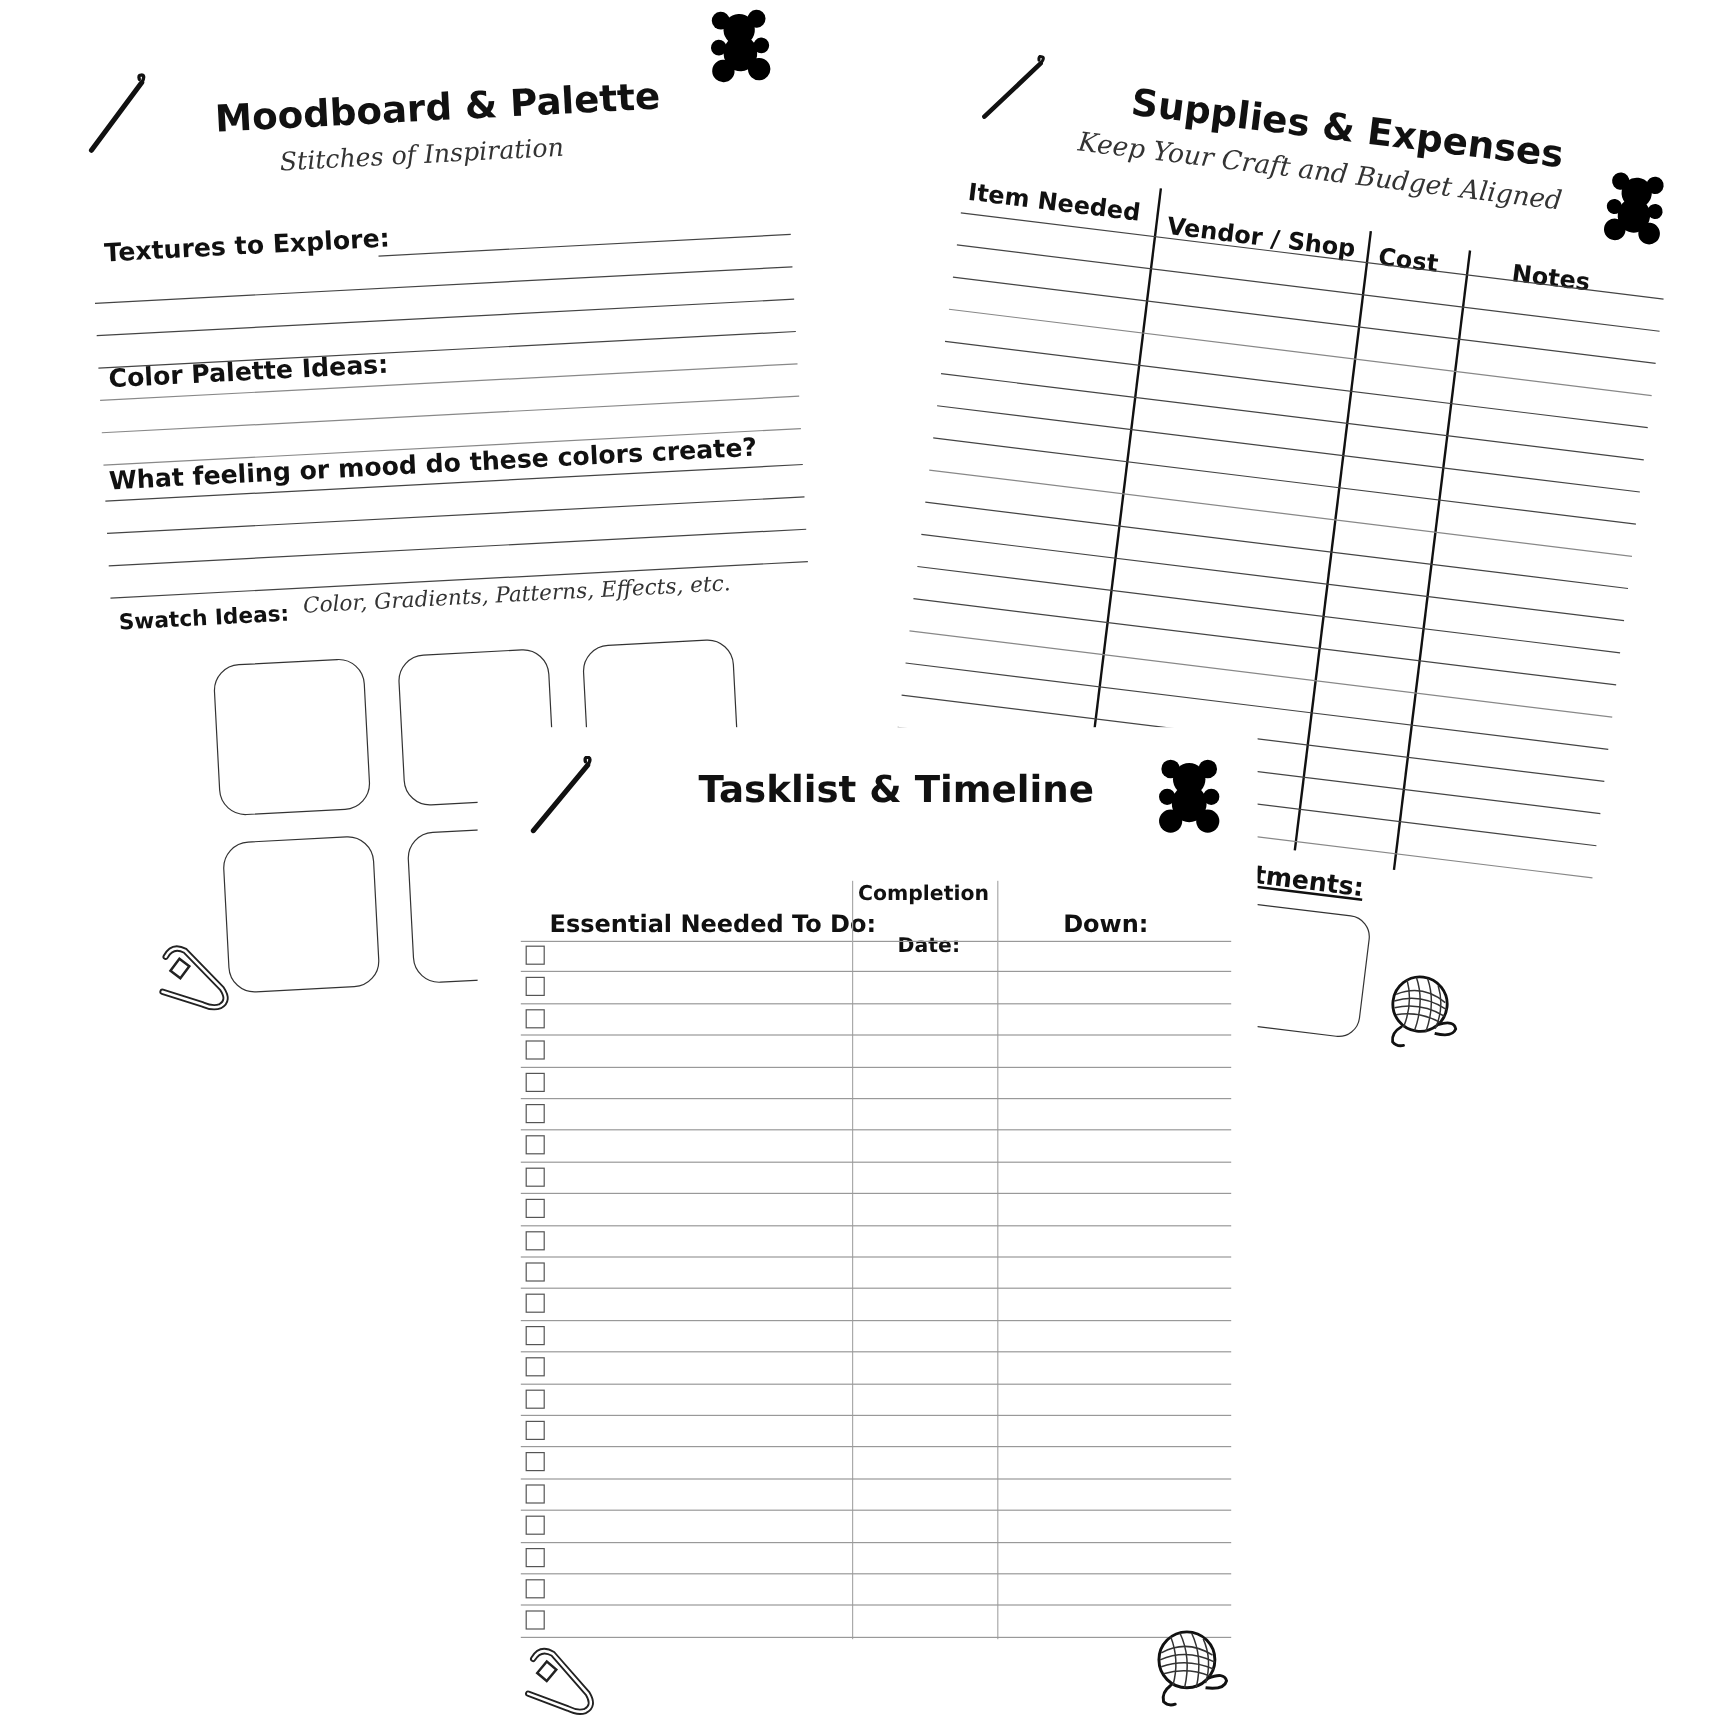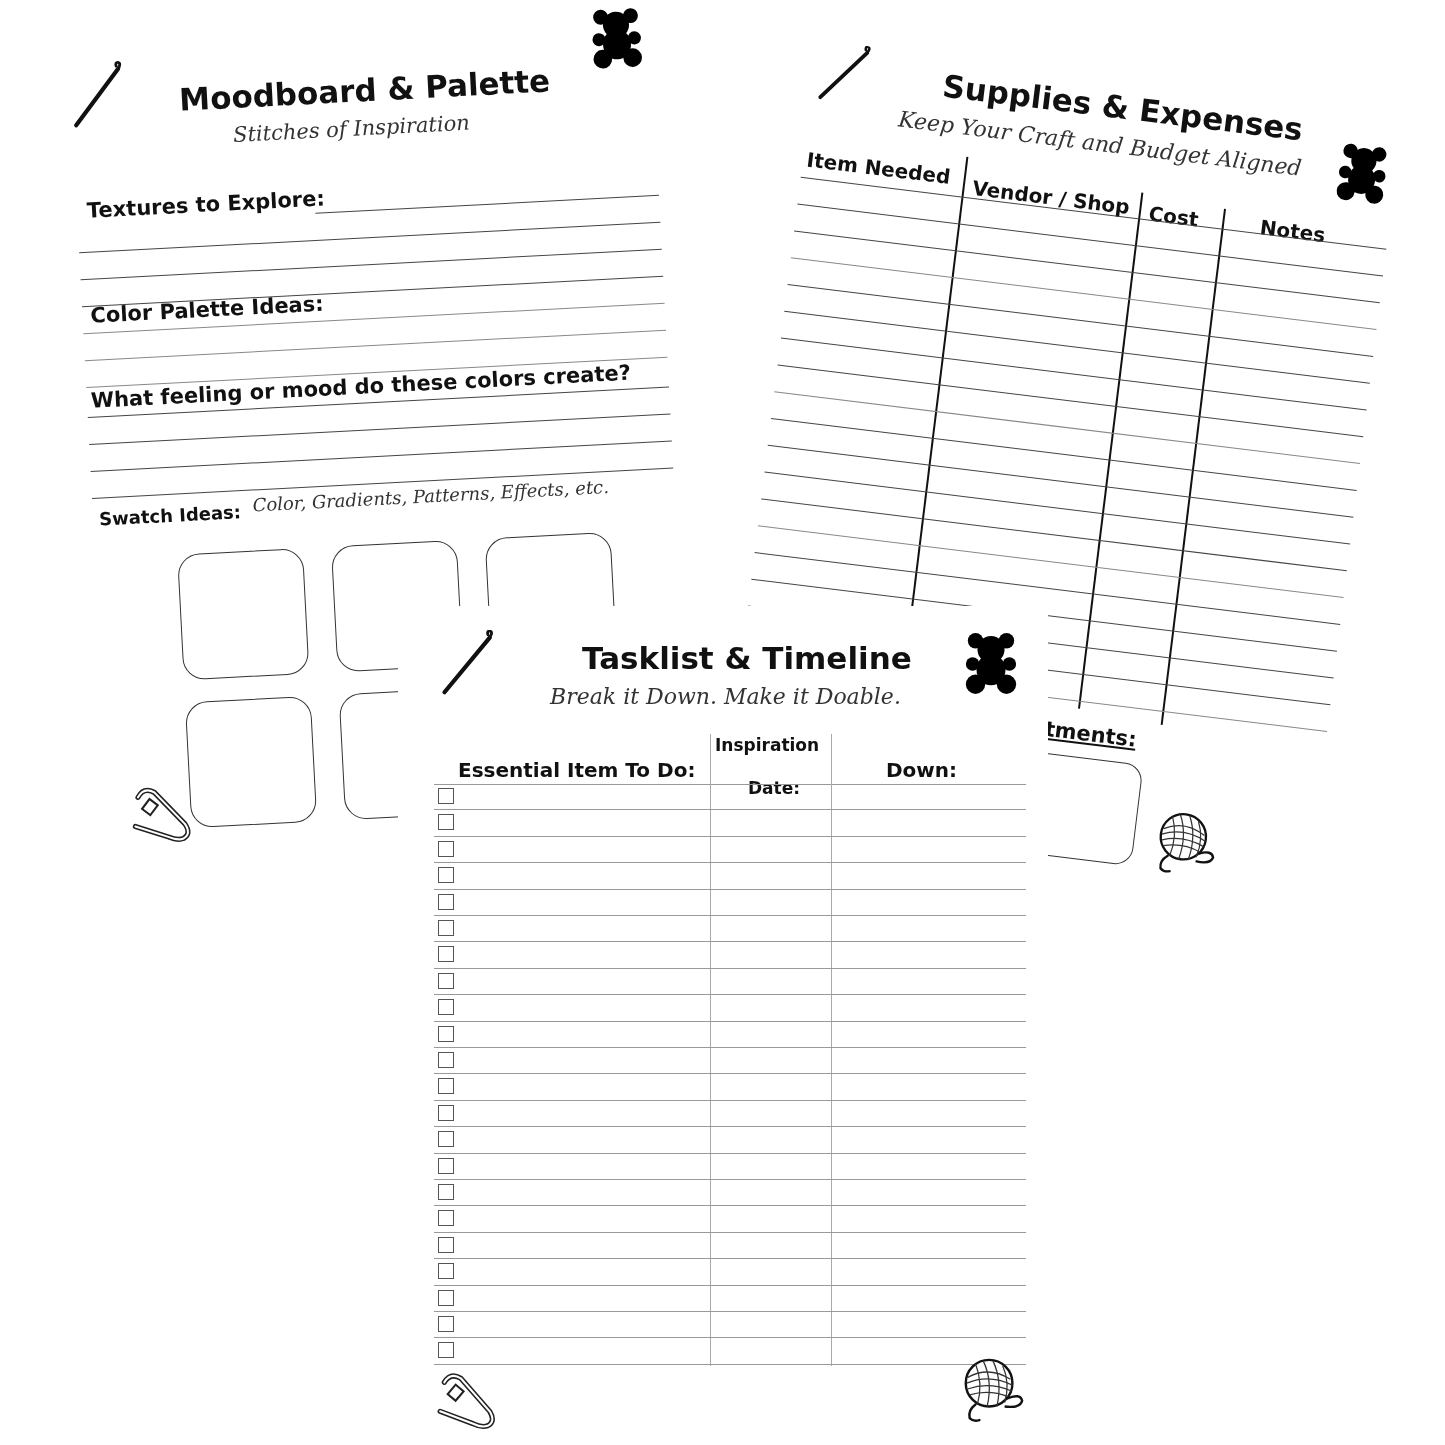--- a/index.html
+++ b/index.html
@@ -148,27 +148,26 @@
   <svg class="icon" style="left:430px; top:740px; width:66px; height:66px;">
       <use href="#yarn"></use>
     </svg>
 </div>
 
 <div class="page" style="left:398px; top:606px; width:650px; height:839px;">
   <svg class="icon" style="left:40px; top:24px; width:62px; height:66px;">
       <use href="#hook"></use>
     </svg>
   <div class="title" style="left:184px; top:34px; font-size:31px;">Tasklist &amp; Timeline</div>
-  <div class="script" style="left:152px; top:78px; font-size:22px;">Break it Down. Make it Doable.</div>
   <svg class="icon" style="left:564px; top:22px; width:58px; height:70px;">
       <use href="#bear"></use>
     </svg>
 
-  <div class="label" style="left:60px; top:152px; font-size:20px;">Essential Item To Do:</div>
-  <div class="label" style="left:317px; top:129px; font-size:17px;">Inspiration</div>
+  <div class="label" style="left:60px; top:152px; font-size:20px;">Essential Needed To Do:</div>
+  <div class="label" style="left:317px; top:129px; font-size:17px;">Completion</div>
   <div class="label" style="left:350px; top:172px; font-size:17px;">Date:</div>
   <div class="label" style="left:488px; top:152px; font-size:20px;">Down:</div>
 
   <div class="task-table" style="left:36px; top:178px; width:592px;">
     <div class="rule light" style="left:0; top:0; width:592px; border-top:1.6px solid #999;"></div>
     <div class="tvline" style="left:276px; top:-50px; height:632px;"></div>
     <div class="tvline" style="left:397px; top:-50px; height:632px;"></div>
     <div id="task-rows">
         <div class="task-row" style="top: 0px;">
           <div class="chk"></div>

